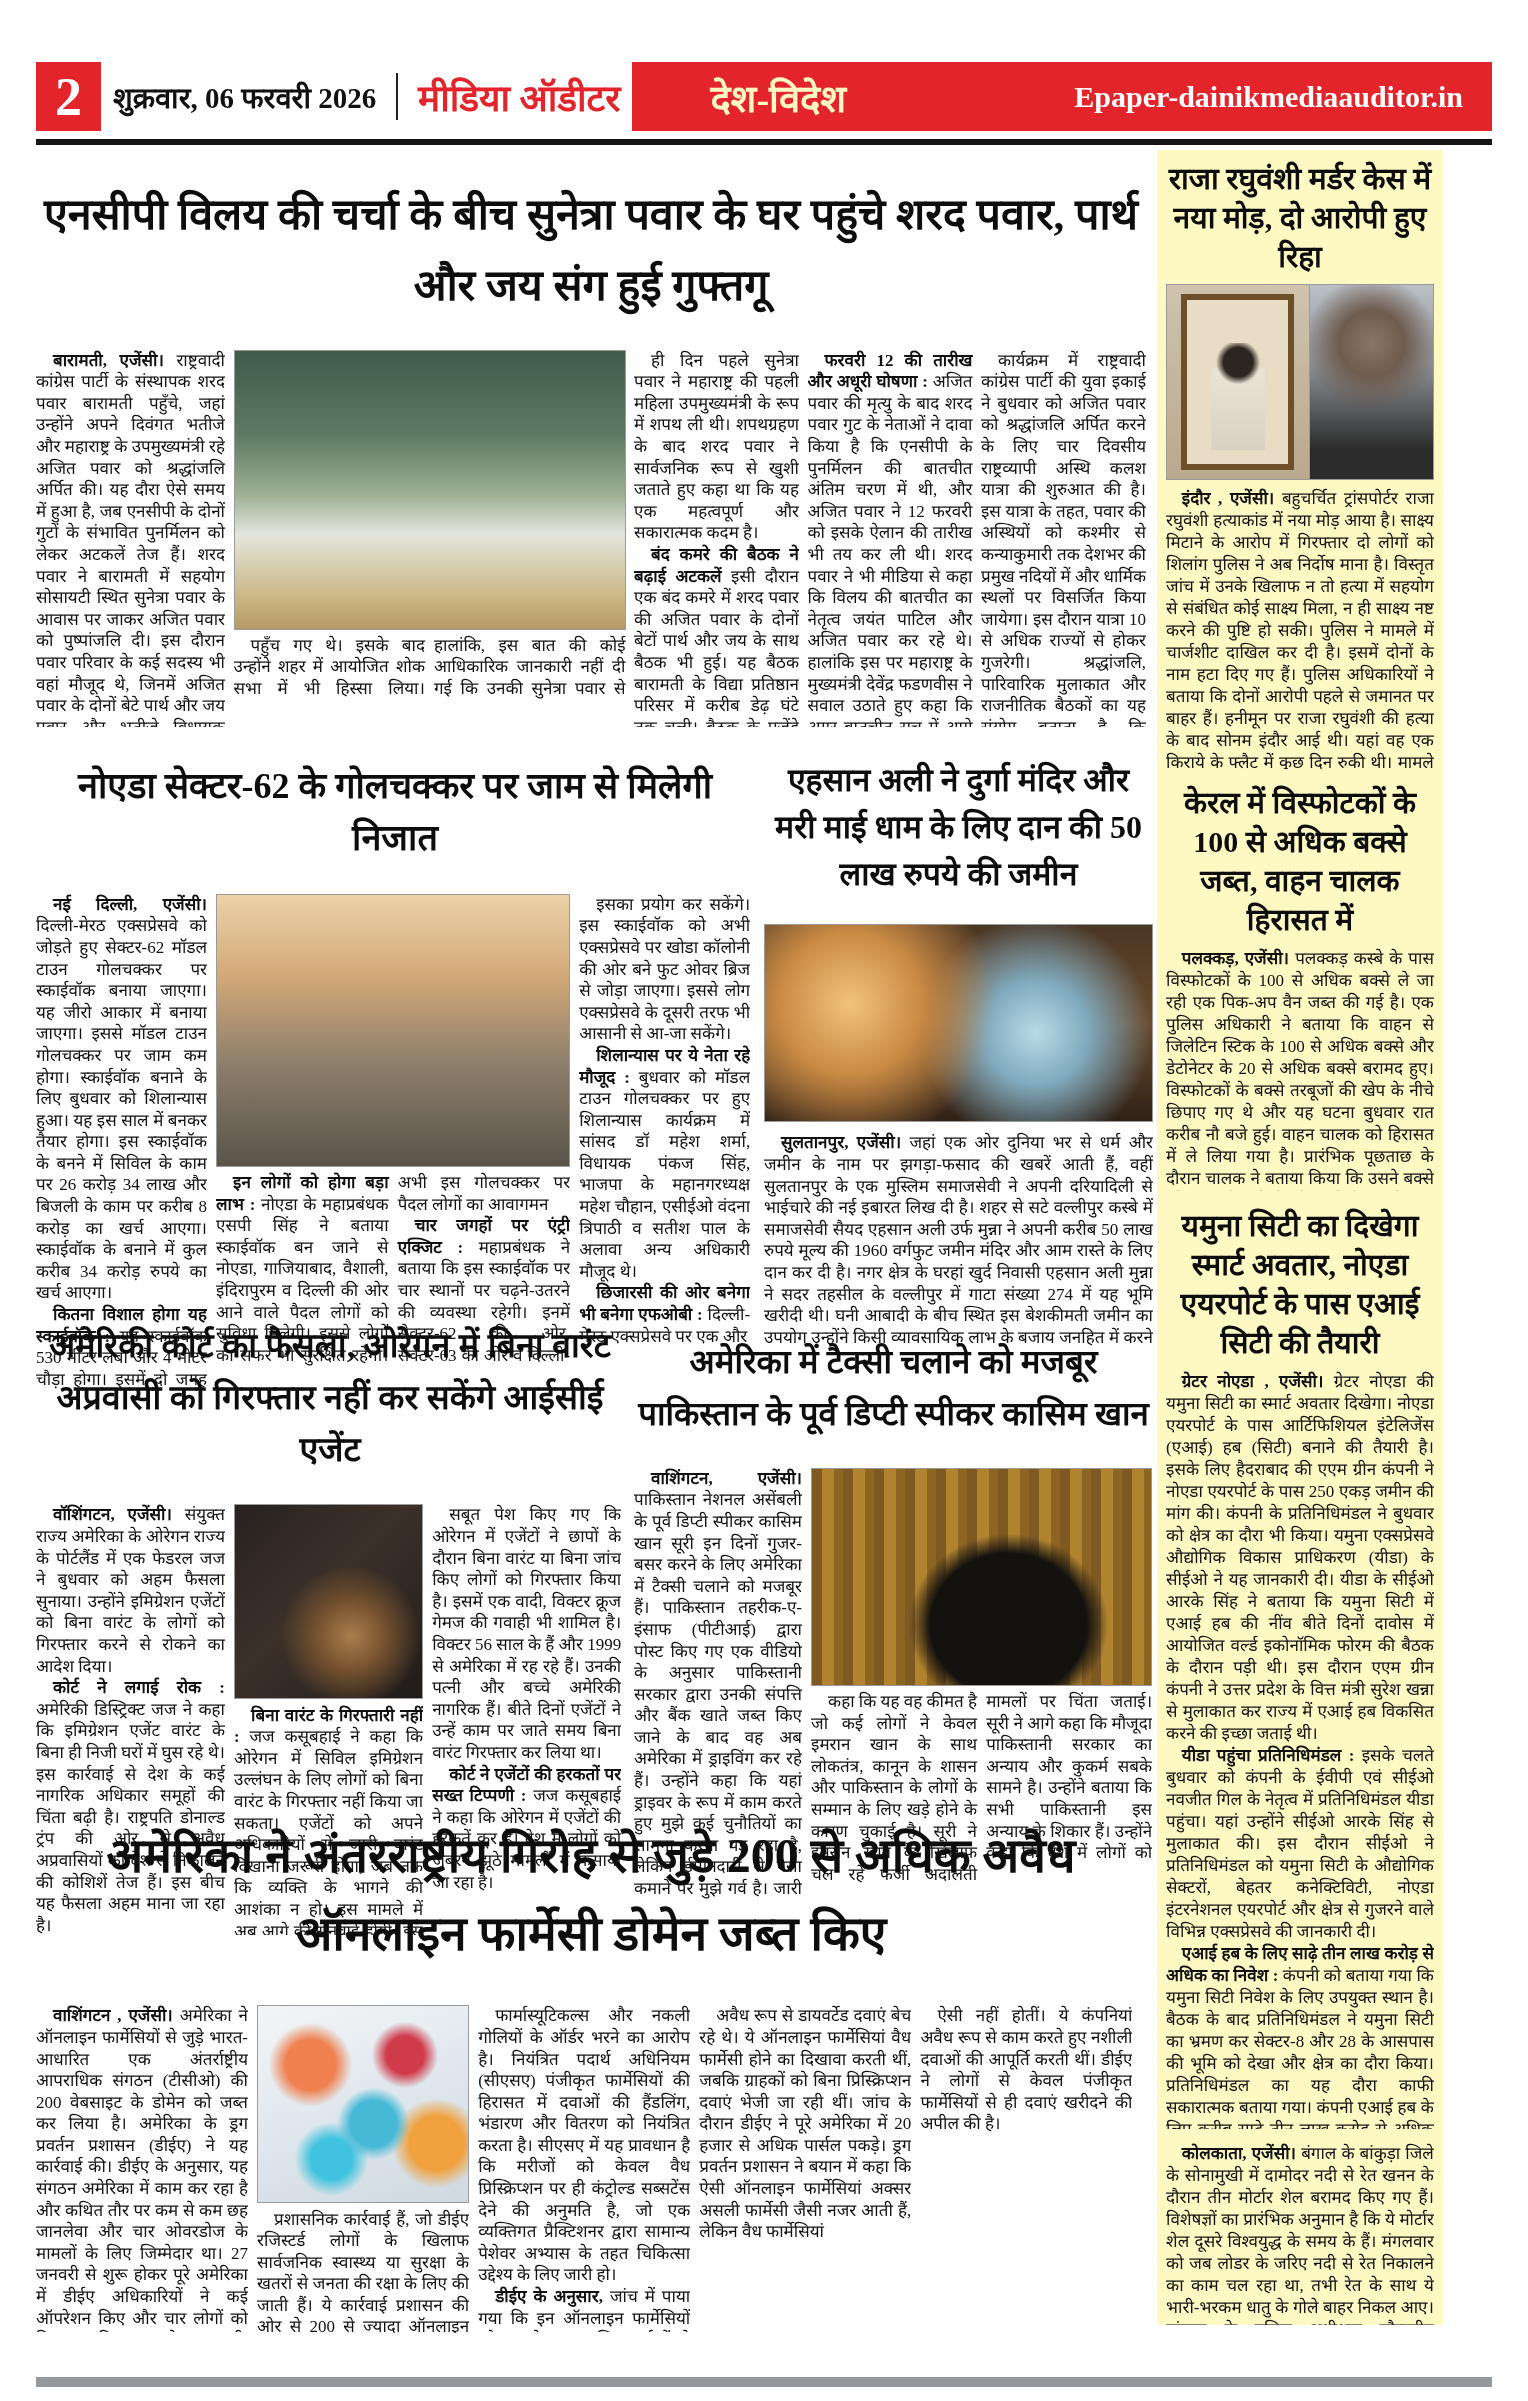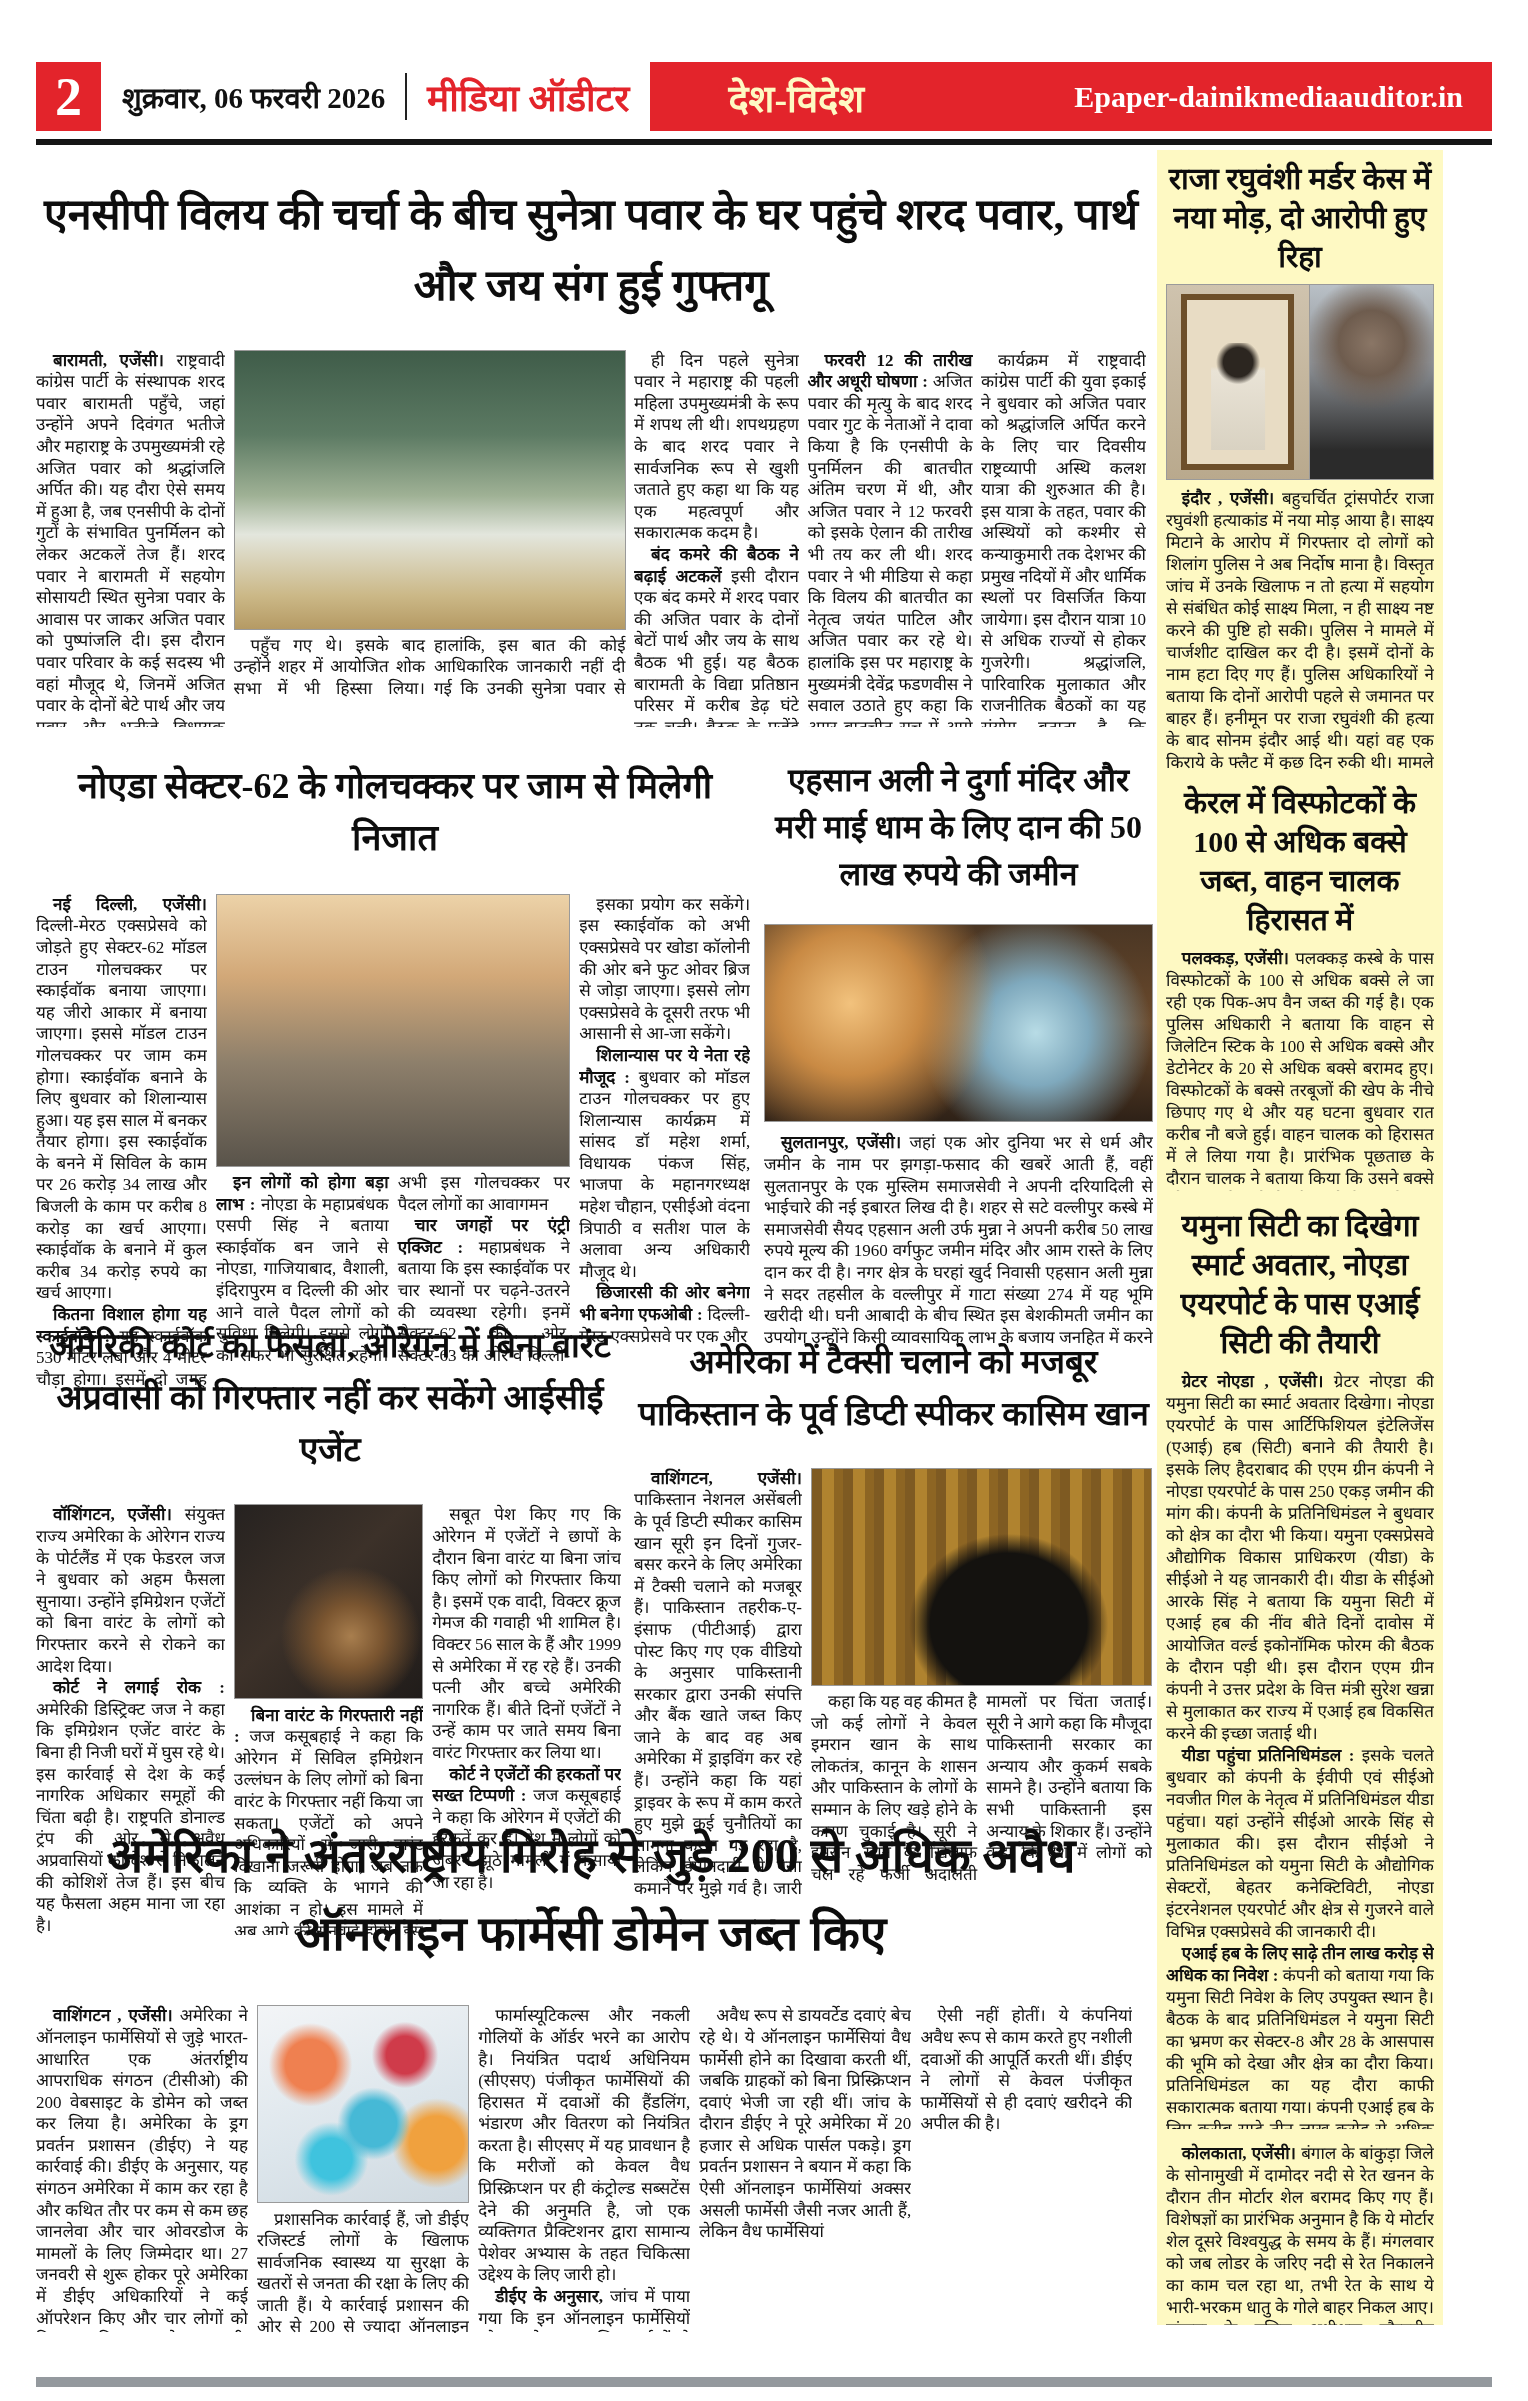--- a/index.html
+++ b/index.html
@@ -3,21 +3,21 @@
 <meta charset="utf-8">
 <style>
   html,body{margin:0;padding:0;background:#e9e9e9;}
   .page{position:relative;width:1528px;height:2401px;background:#ffffff;
         font-family:"Liberation Serif","DejaVu Serif",serif;color:#111;overflow:hidden;}
 
   
   .masthead{position:absolute;left:36px;top:62px;width:1456px;height:69px;
             background:#e3242b;display:flex;align-items:center;}
   .pagenum{width:65px;text-align:center;font-size:54px;font-weight:900;color:#fff;line-height:1;}
-  .mast-box{background:#fff;height:69px;display:flex;align-items:center;padding:0 21px;gap:19.6px;}
+  .mast-box{background:#fff;height:69px;display:flex;align-items:center;padding:0 12px;gap:19.6px;}
   .mast-date{font-size:29px;font-weight:900;color:#111;white-space:nowrap;}
   .mast-div{width:2.6px;height:47px;background:#222;}
   .mast-brand{font-size:37px;font-weight:900;color:#e3242b;white-space:nowrap;}
   .mast-section{font-size:38px;font-weight:900;color:#fef9c3;margin-left:78px;white-space:nowrap;}
   .mast-site{margin-left:auto;margin-right:29px;font-size:30px;font-weight:700;color:#fff;white-space:nowrap;}
   .black-rule{position:absolute;left:36px;top:139px;width:1456px;height:5.9px;background:#151515;}
   .bottom-bar{position:absolute;left:36px;top:2377px;width:1456px;height:9.8px;background:#94999e;}
 
   
   .article{position:absolute;}

